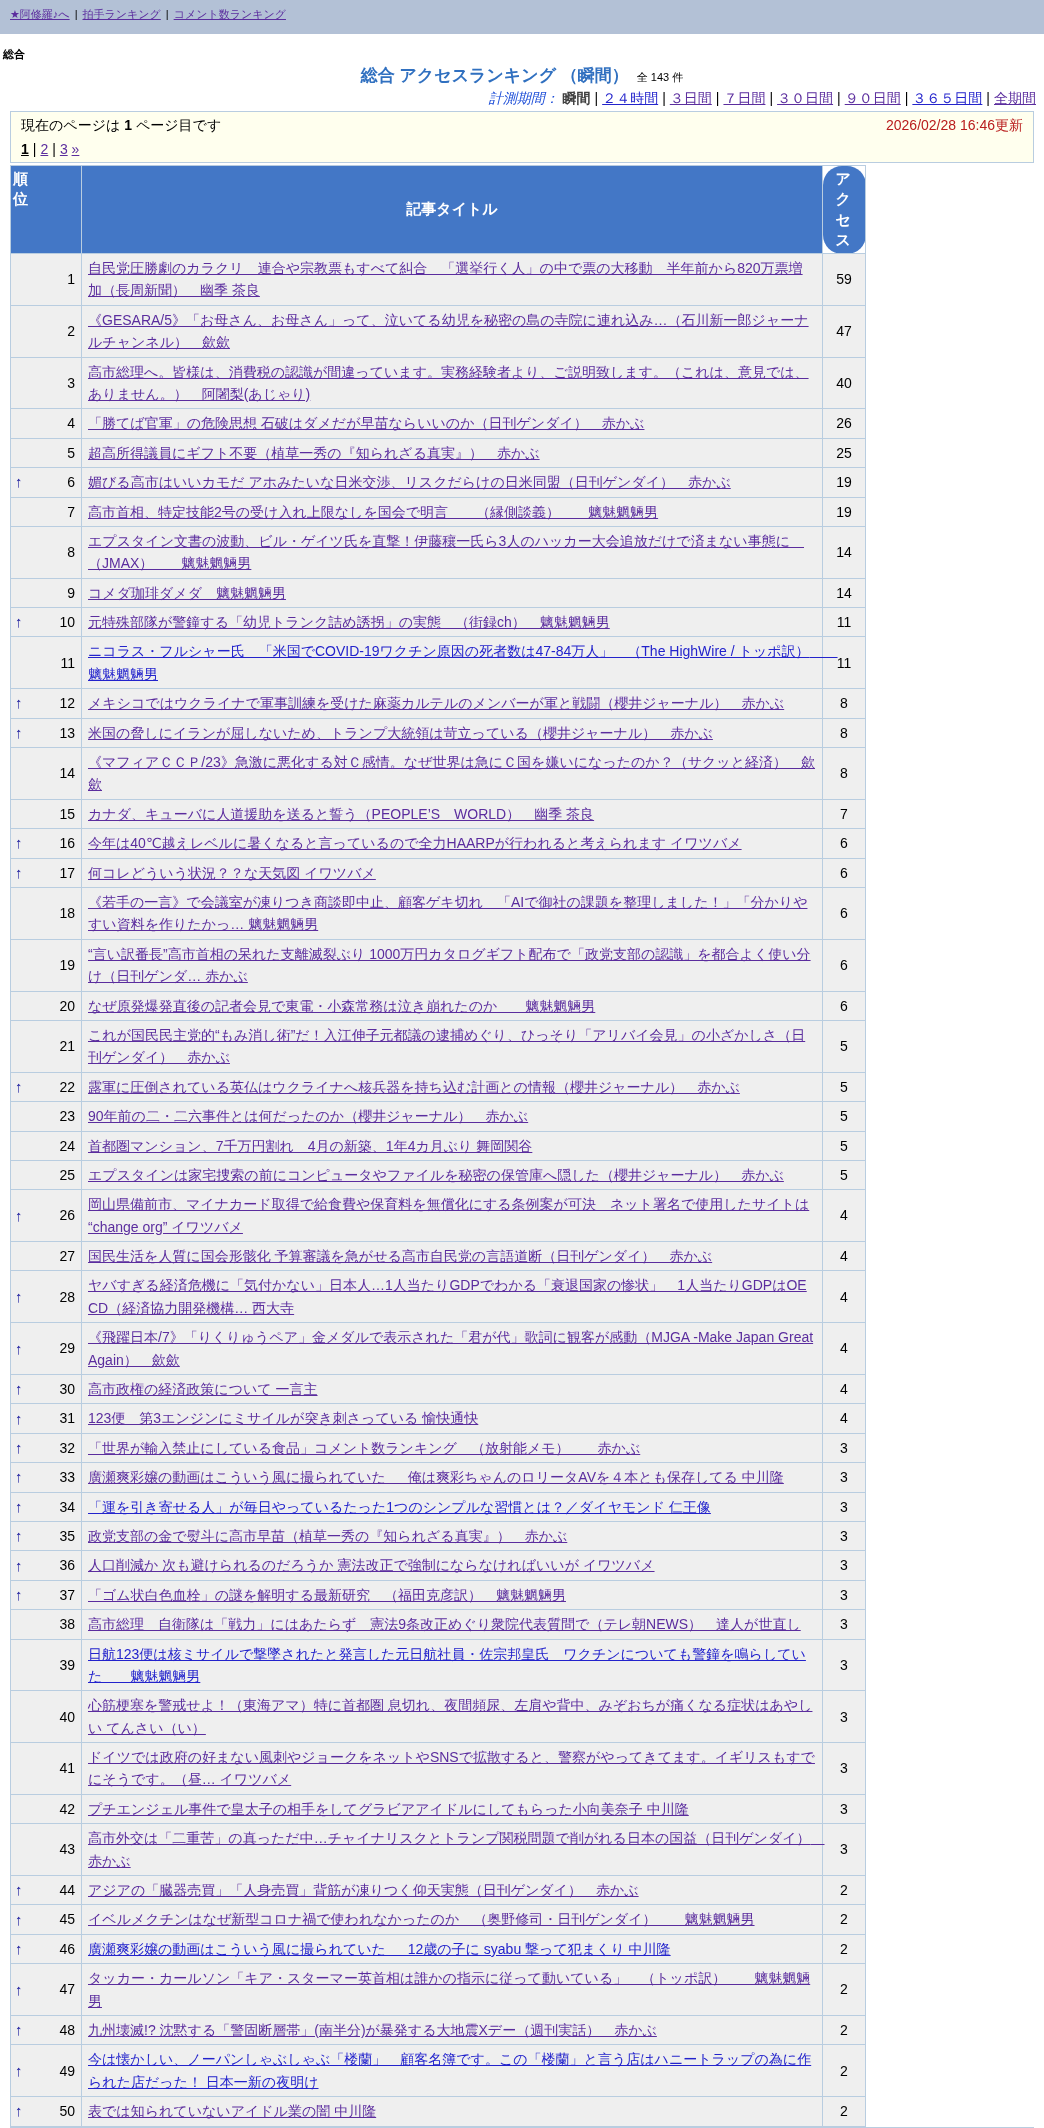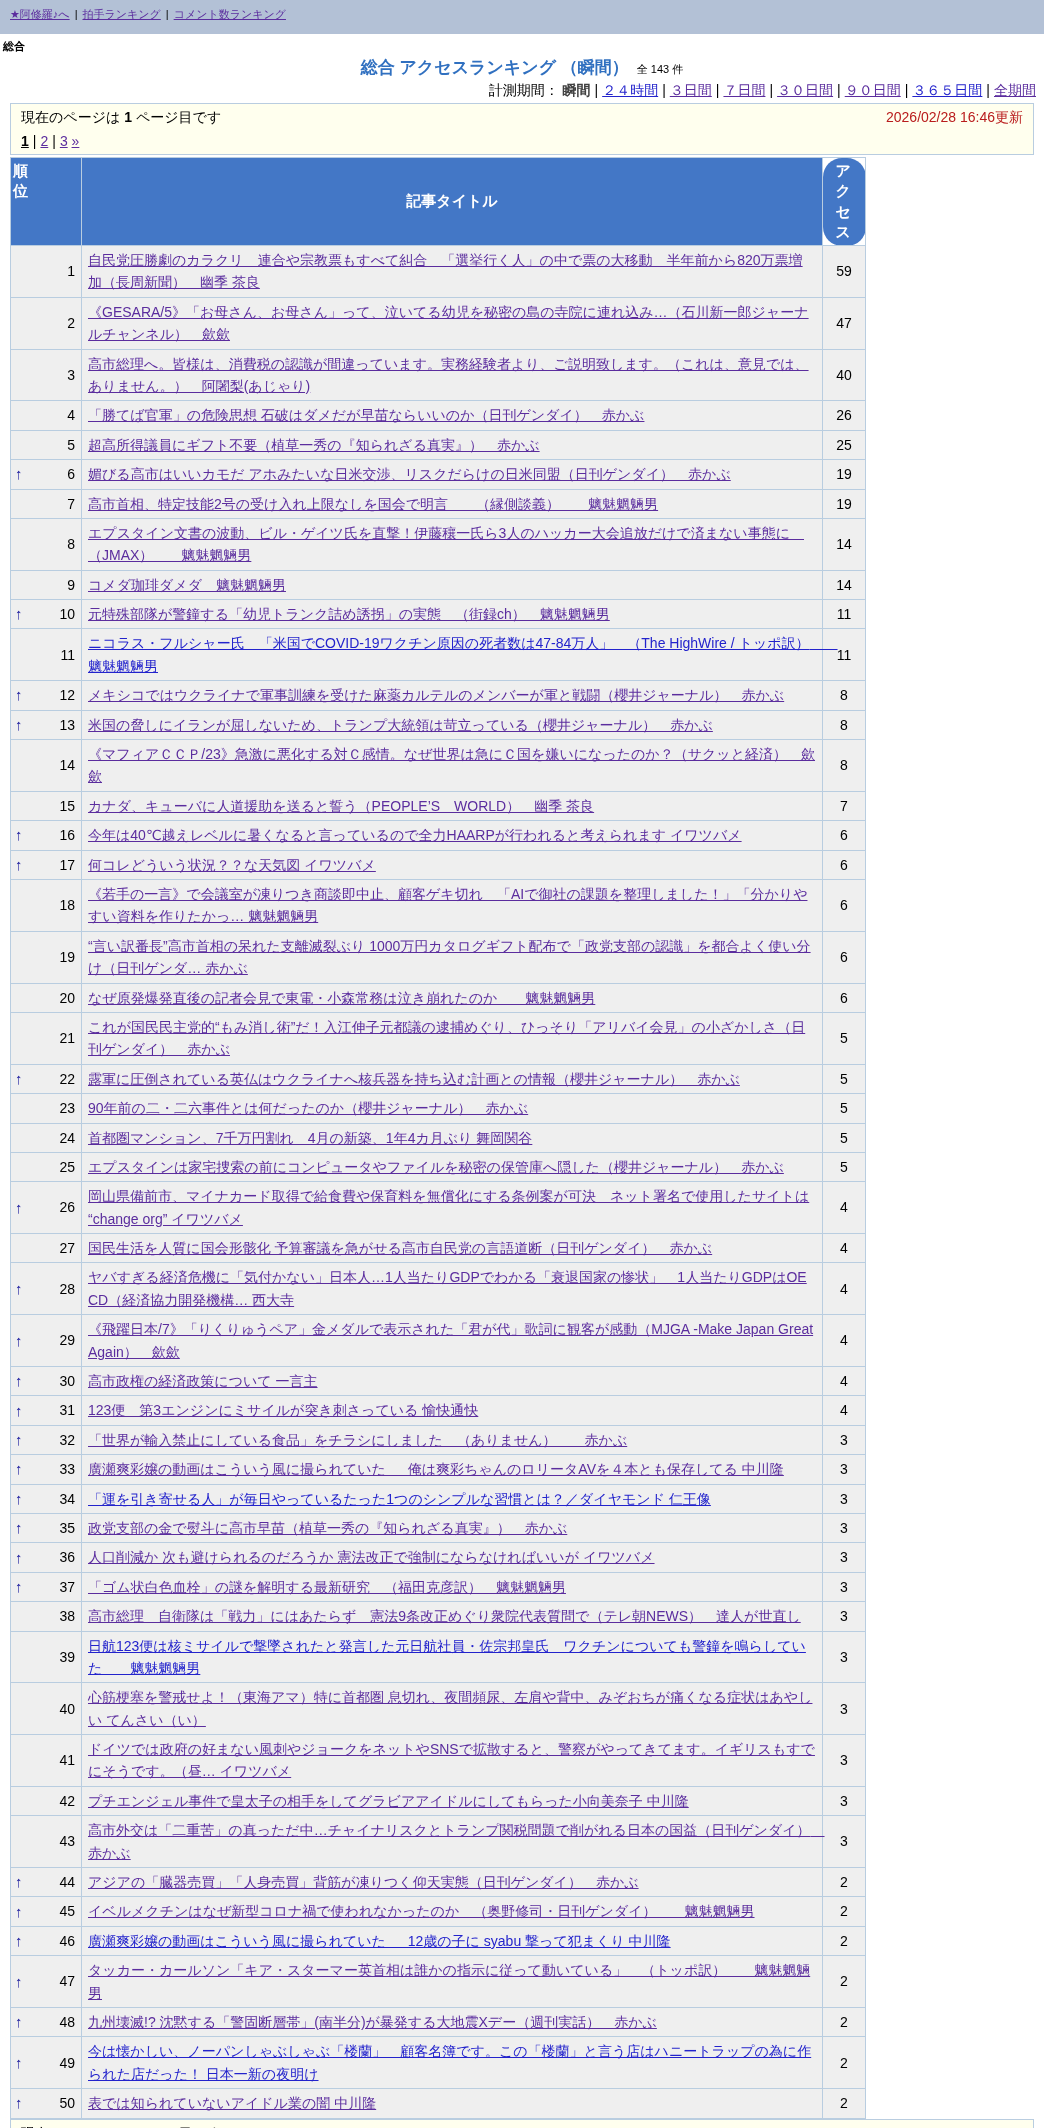--- a/index.html
+++ b/index.html
@@ -3,26 +3,26 @@
 <meta charset="utf-8">
 <style>
   html,body{margin:0;padding:0;background:#fff;}
   body{width:1044px;min-height:2128px;font-family:"Liberation Sans","DejaVu Sans",sans-serif;color:#000;}
   a{text-decoration:underline;cursor:pointer;}
   .purple{color:#5b2d9e;}
   .blue{color:#2323cc;}
   .topbar{background:#b3c1d6;padding:7px 8px;font-size:11px;height:20px;}
   .topbar a{margin:0 2px;}
   .topbar .sep{color:#000;margin:0 3px;}
-  .cat-label{font-size:11px;font-weight:bold;padding:5px 3px 0 3px;}
+  .cat-label{font-size:11px;font-weight:bold;padding:13px 3px 0 3px;}
   .title-line{text-align:center;margin-top:2px;}
   .title-main{color:#3070c0;font-weight:bold;font-size:17px;}
   .title-count{font-size:11px;color:#000;margin-left:8px;}
   .period-line{text-align:right;font-size:14px;margin:3px 8px 3px 0;}
-  .period-line .plabel{color:#000000;}
+  .period-line .plabel{color:#1d4ed8;font-style:italic;}
   .period-line .pcur{font-weight:bold;color:#404040;}
   .period-line .sep{color:#000;margin:0 4px;}
   .pagebox{margin:0 10px;background:#ffffee;border:1px solid #b9cde0;padding:5px 10px;font-size:14px;}
   .pagebox .line1{overflow:hidden;}
   .pagebox .updated{float:right;color:#b91c1c;}
   .pagebox .pnum{font-weight:bold;}
   .pagebox .line2{margin-top:6px;}
   .pagebox .line2 .cur{font-weight:bold;color:#000;text-decoration:underline;}
   .pagebox .line2 .sep{margin:0 4px;}
   table.rank{border-collapse:collapse;margin:2px 10px 0 10px;width:856px;table-layout:fixed;}
@@ -216,21 +216,21 @@
         <td class="title-cell"><a class="purple">高市政権の経済政策について 一言主</a></td>
         <td class="access-cell">4</td>
       </tr>
       <tr class="row">
         <td class="rank-cell"><span class="arrow">↑</span><span class="rank">31</span></td>
         <td class="title-cell"><a class="purple">123便　第3エンジンにミサイルが突き刺さっている 愉快通快</a></td>
         <td class="access-cell">4</td>
       </tr>
       <tr class="row">
         <td class="rank-cell"><span class="arrow">↑</span><span class="rank">32</span></td>
-        <td class="title-cell"><a class="purple">「世界が輸入禁止にしている食品」をチラシにしました　（ありません）　　赤かぶ</a></td>
+        <td class="title-cell"><a class="purple">「世界が輸入禁止にしている食品」コメント数ランキング　（放射能メモ）　　赤かぶ</a></td>
         <td class="access-cell">3</td>
       </tr>
       <tr class="row">
         <td class="rank-cell"><span class="arrow">↑</span><span class="rank">33</span></td>
         <td class="title-cell"><a class="purple">廣瀬爽彩嬢の動画はこういう風に撮られていた ＿ 俺は爽彩ちゃんのロリータAVを４本とも保存してる 中川隆</a></td>
         <td class="access-cell">3</td>
       </tr>
       <tr class="row">
         <td class="rank-cell"><span class="arrow">↑</span><span class="rank">34</span></td>
         <td class="title-cell"><a class="blue">「運を引き寄せる人」が毎日やっているたった1つのシンプルな習慣とは？／ダイヤモンド 仁王像</a></td>

